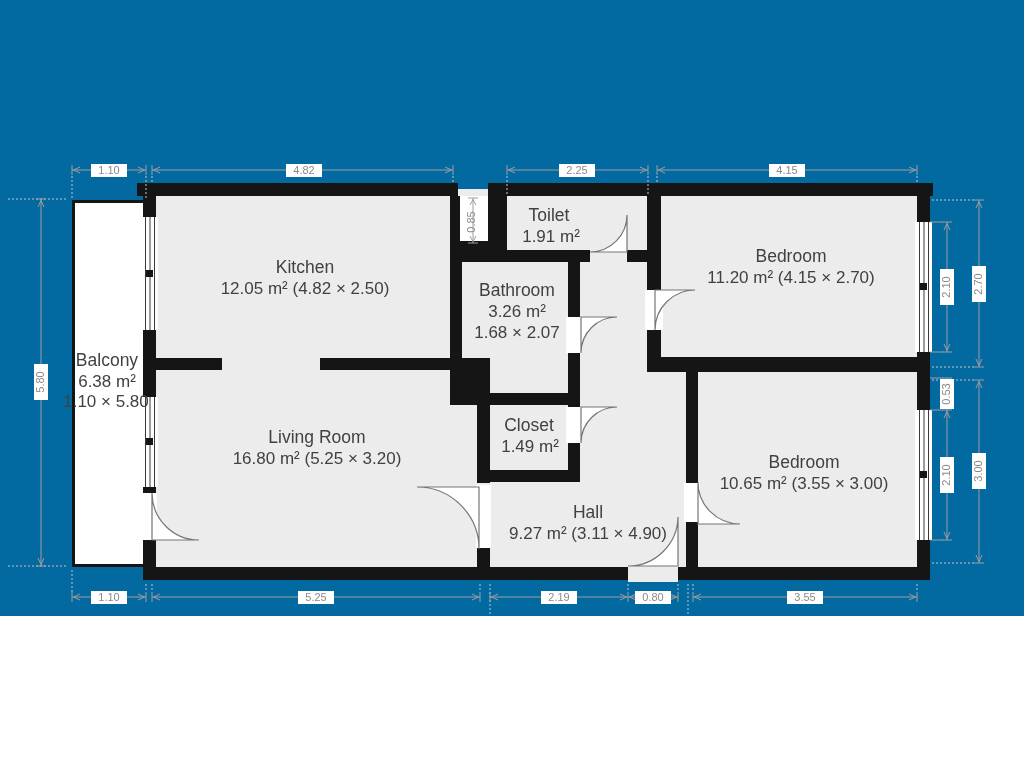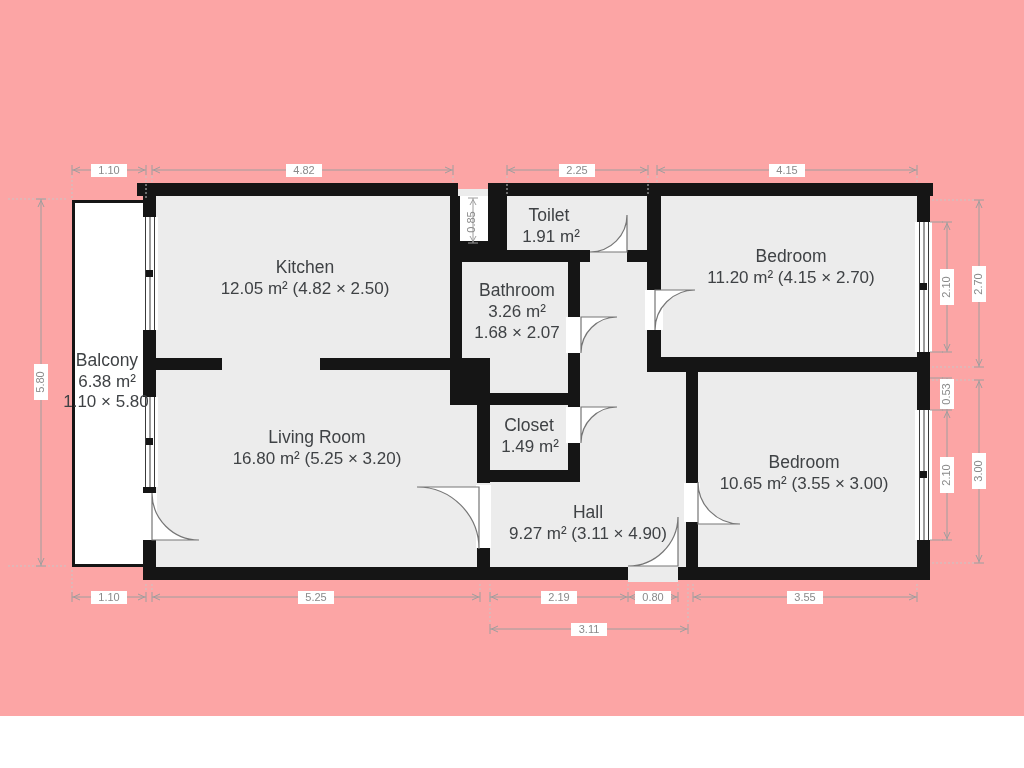--- a/index.html
+++ b/index.html
@@ -1,16 +1,16 @@
 <!DOCTYPE html>
 <html><head>
 <meta charset="utf-8">
 <style>
   html,body{margin:0;padding:0;background:#ffffff;}
-  .page{width:1024px;height:716px;position:relative;background:#fca5a5;overflow:hidden;}
+  .page{width:1024px;height:616px;position:relative;background:#0369a1;overflow:hidden;}
   svg{display:block;font-family:"Liberation Sans", sans-serif;}
   .room-name{font-size:17.5px;fill:#3f4245;}
   .room-sub{font-size:17px;fill:#3f4245;}
   .dim-text{font-size:11px;fill:#8a8a8a;}
   .wall{fill:#151515;}
   .opening{fill:#ffffff;}
   .floor{fill:#ececec;}
   .dimline{stroke:#9e9e9e;stroke-width:1;fill:none;}
   .dimarrow{stroke:#9e9e9e;stroke-width:1;fill:none;}
   .ext{stroke:#c6c6c6;stroke-width:1;stroke-dasharray:2,2;fill:none;}

